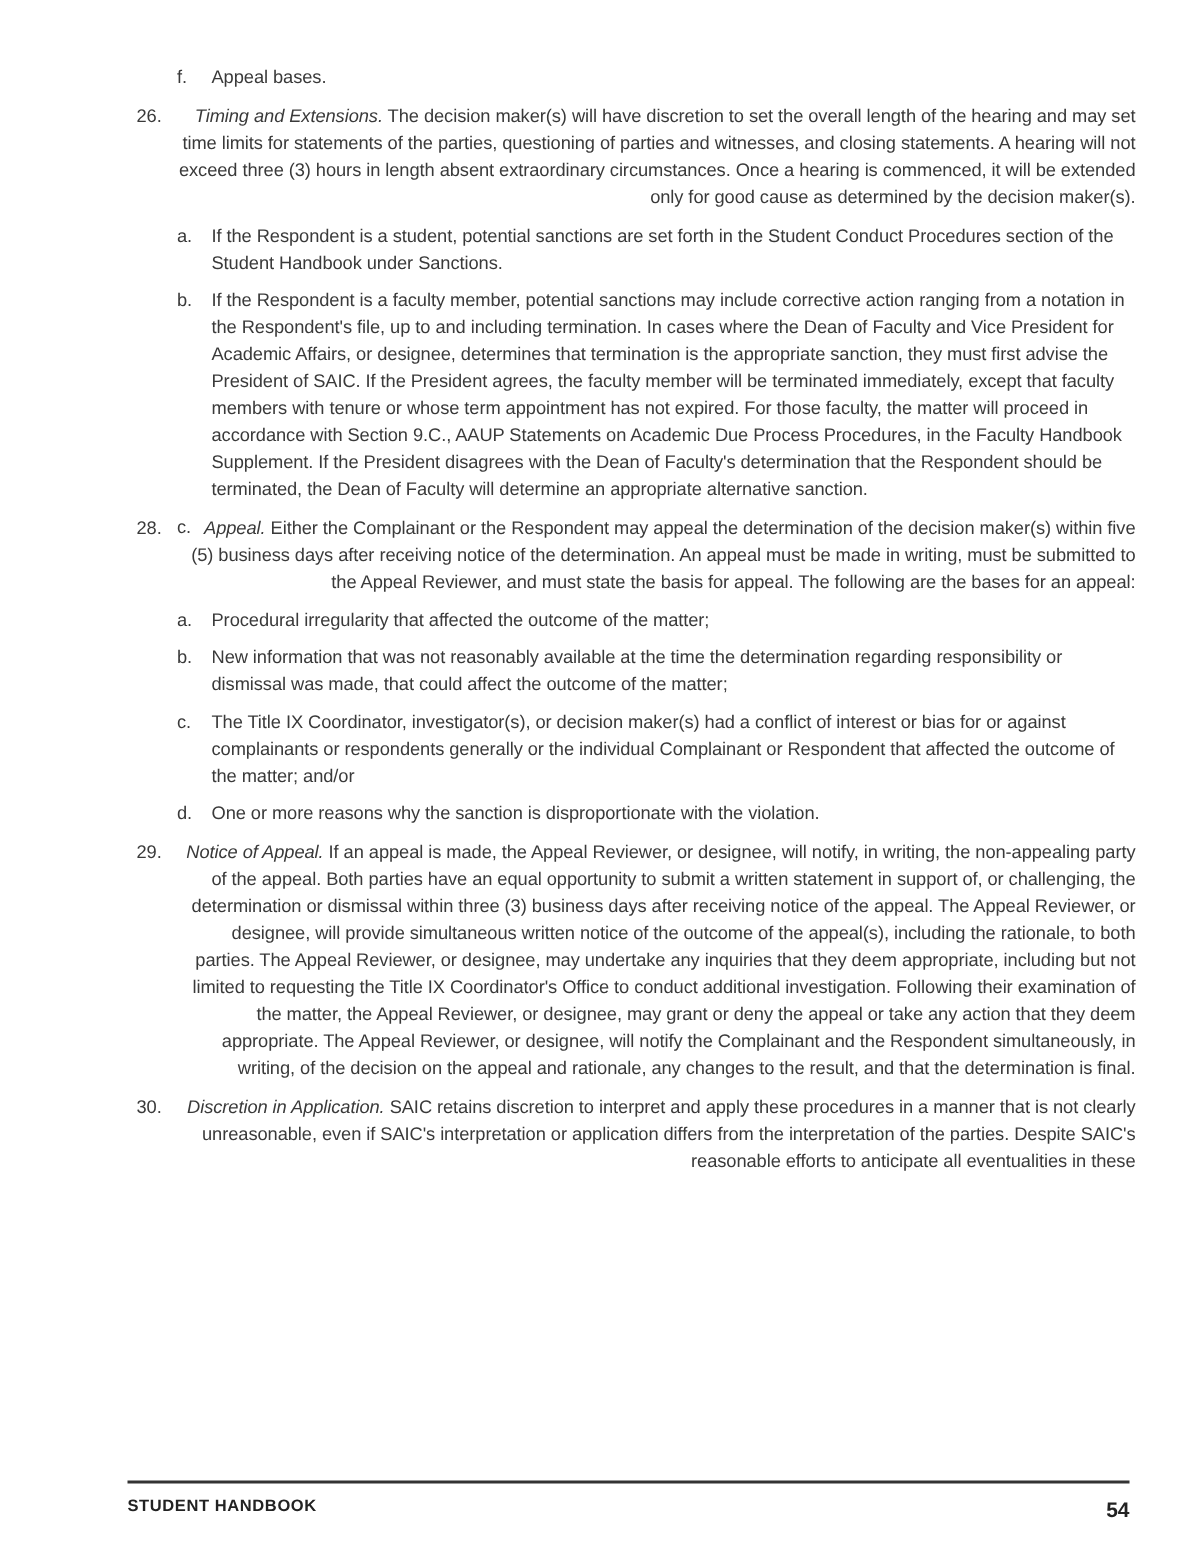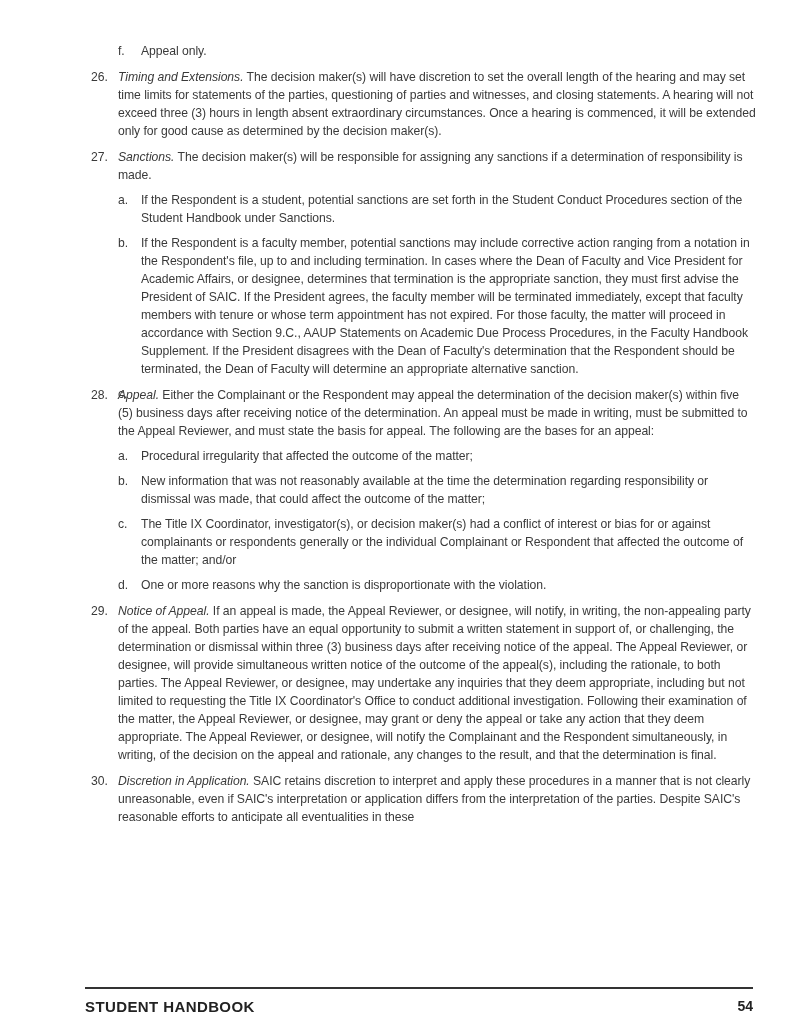--- a/index.html
+++ b/index.html
@@ -9,66 +9,62 @@
     color: #3a3a3a;
   }
   .page {
     position: absolute; left: 0; top: 0; width: 800px; height: 1035px;
   }
   .content {
     position: absolute; left: 91px; top: 42px; width: 666px;
     font-size: 12.2px; line-height: 18px; letter-spacing: -0.05px;
   }
   .item {
-    position: relative; padding-left: 27px; margin-bottom: 8px;
+    position: relative; padding-left: 27px; margin-bottom: 8px; text-align: right;
   }
   .item .num {
     position: absolute; left: 0; top: 0;
   }
   .item .title { font-style: italic; margin-top: 48px; }
   .sub {
     position: relative; padding-left: 50px; margin-bottom: 7px;
   }
   .sub .letter {
     position: absolute; left: 27px; top: 0;
   }
   .sublist { margin-top: 7px; }
   .footer-rule {
     position: absolute; left: 85px; top: 987px; width: 668px; height: 1.5px;
     background: #333333;
   }
   .footer-left {
     position: absolute; left: 85px; top: 998px;
-    font-size: 15px; font-weight: bold; letter-spacing: 0.4px; color: #222222;
+    font-size: 11px; font-weight: bold; letter-spacing: 0.4px; color: #222222;
   }
   .footer-right {
     position: absolute; right: 47px; top: 998px;
     font-size: 14px; font-weight: bold; color: #222222;
   }
 </style>
 </head>
 <body>
 
 <div class="page">
   <div class="content">
 
     <div class="sub" style="margin-bottom:8px;">
       <span class="letter">f.</span>
-      <span>Appeal only.</span>
+      <span>Appeal bases.</span>
     </div>
 
     <div class="item">
       <span class="num">26.</span>
       <span class="title">Timing and Extensions.</span><span> The decision maker(s) will have discretion to set the overall length of the hearing and may set time limits for statements of the parties, questioning of parties and witnesses, and closing statements. A hearing will not exceed three (3) hours in length absent extraordinary circumstances. Once a hearing is commenced, it will be extended only for good cause as determined by the decision maker(s).</span>
     </div>
 
-    <div class="item" style="margin-bottom:0;">
-      <span class="num">27.</span>
-      <span class="title">Sanctions.</span><span> The decision maker(s) will be responsible for assigning any sanctions if a determination of responsibility is made.</span>
-    </div>
     <div class="sublist">
       <div class="sub">
         <span class="letter">a.</span>
         <span>If the Respondent is a student, potential sanctions are set forth in the Student Conduct Procedures section of the Student Handbook under Sanctions.</span>
       </div>
       <div class="sub">
         <span class="letter">b.</span>
         <span>If the Respondent is a faculty member, potential sanctions may include corrective action ranging from a notation in the Respondent's file, up to and including termination. In cases where the Dean of Faculty and Vice President for Academic Affairs, or designee, determines that termination is the appropriate sanction, they must first advise the President of SAIC. If the President agrees, the faculty member will be terminated immediately, except that faculty members with tenure or whose term appointment has not expired. For those faculty, the matter will proceed in accordance with Section 9.C., AAUP Statements on Academic Due Process Procedures, in the Faculty Handbook Supplement. If the President disagrees with the Dean of Faculty's determination that the Respondent should be terminated, the Dean of Faculty will determine an appropriate alternative sanction.</span>
       </div>
       <div class="sub" style="margin-bottom:8px;">

